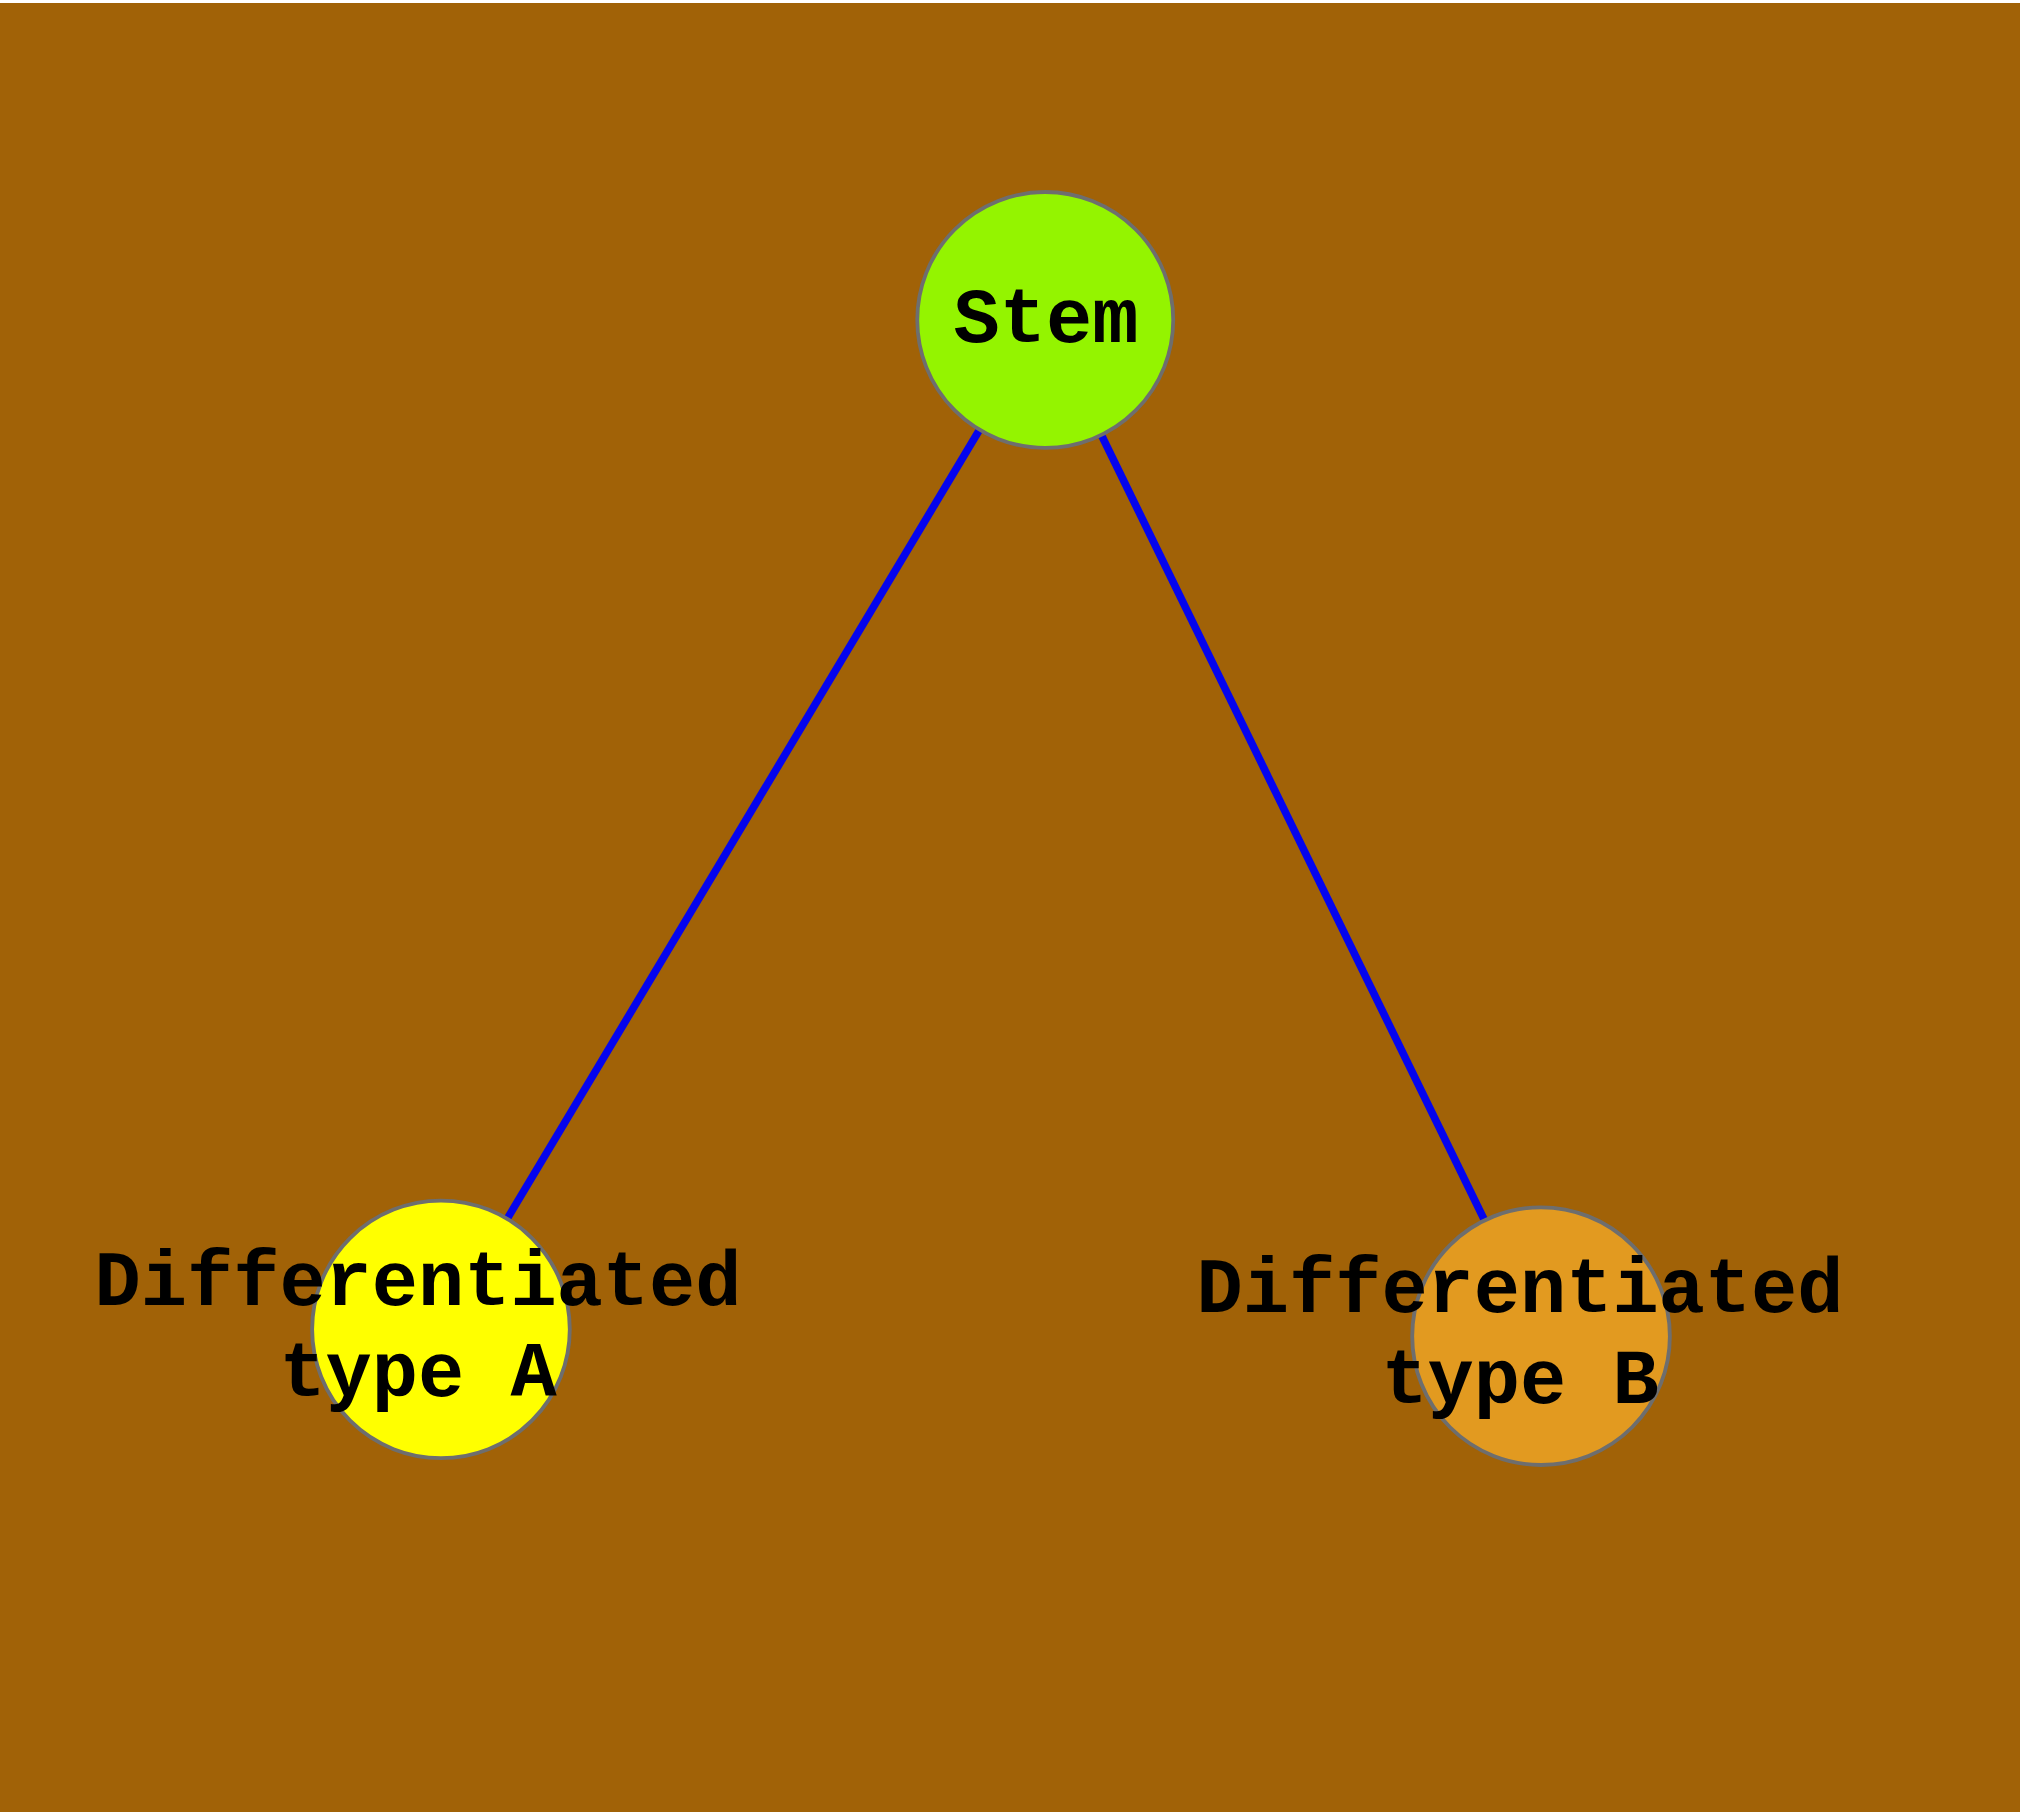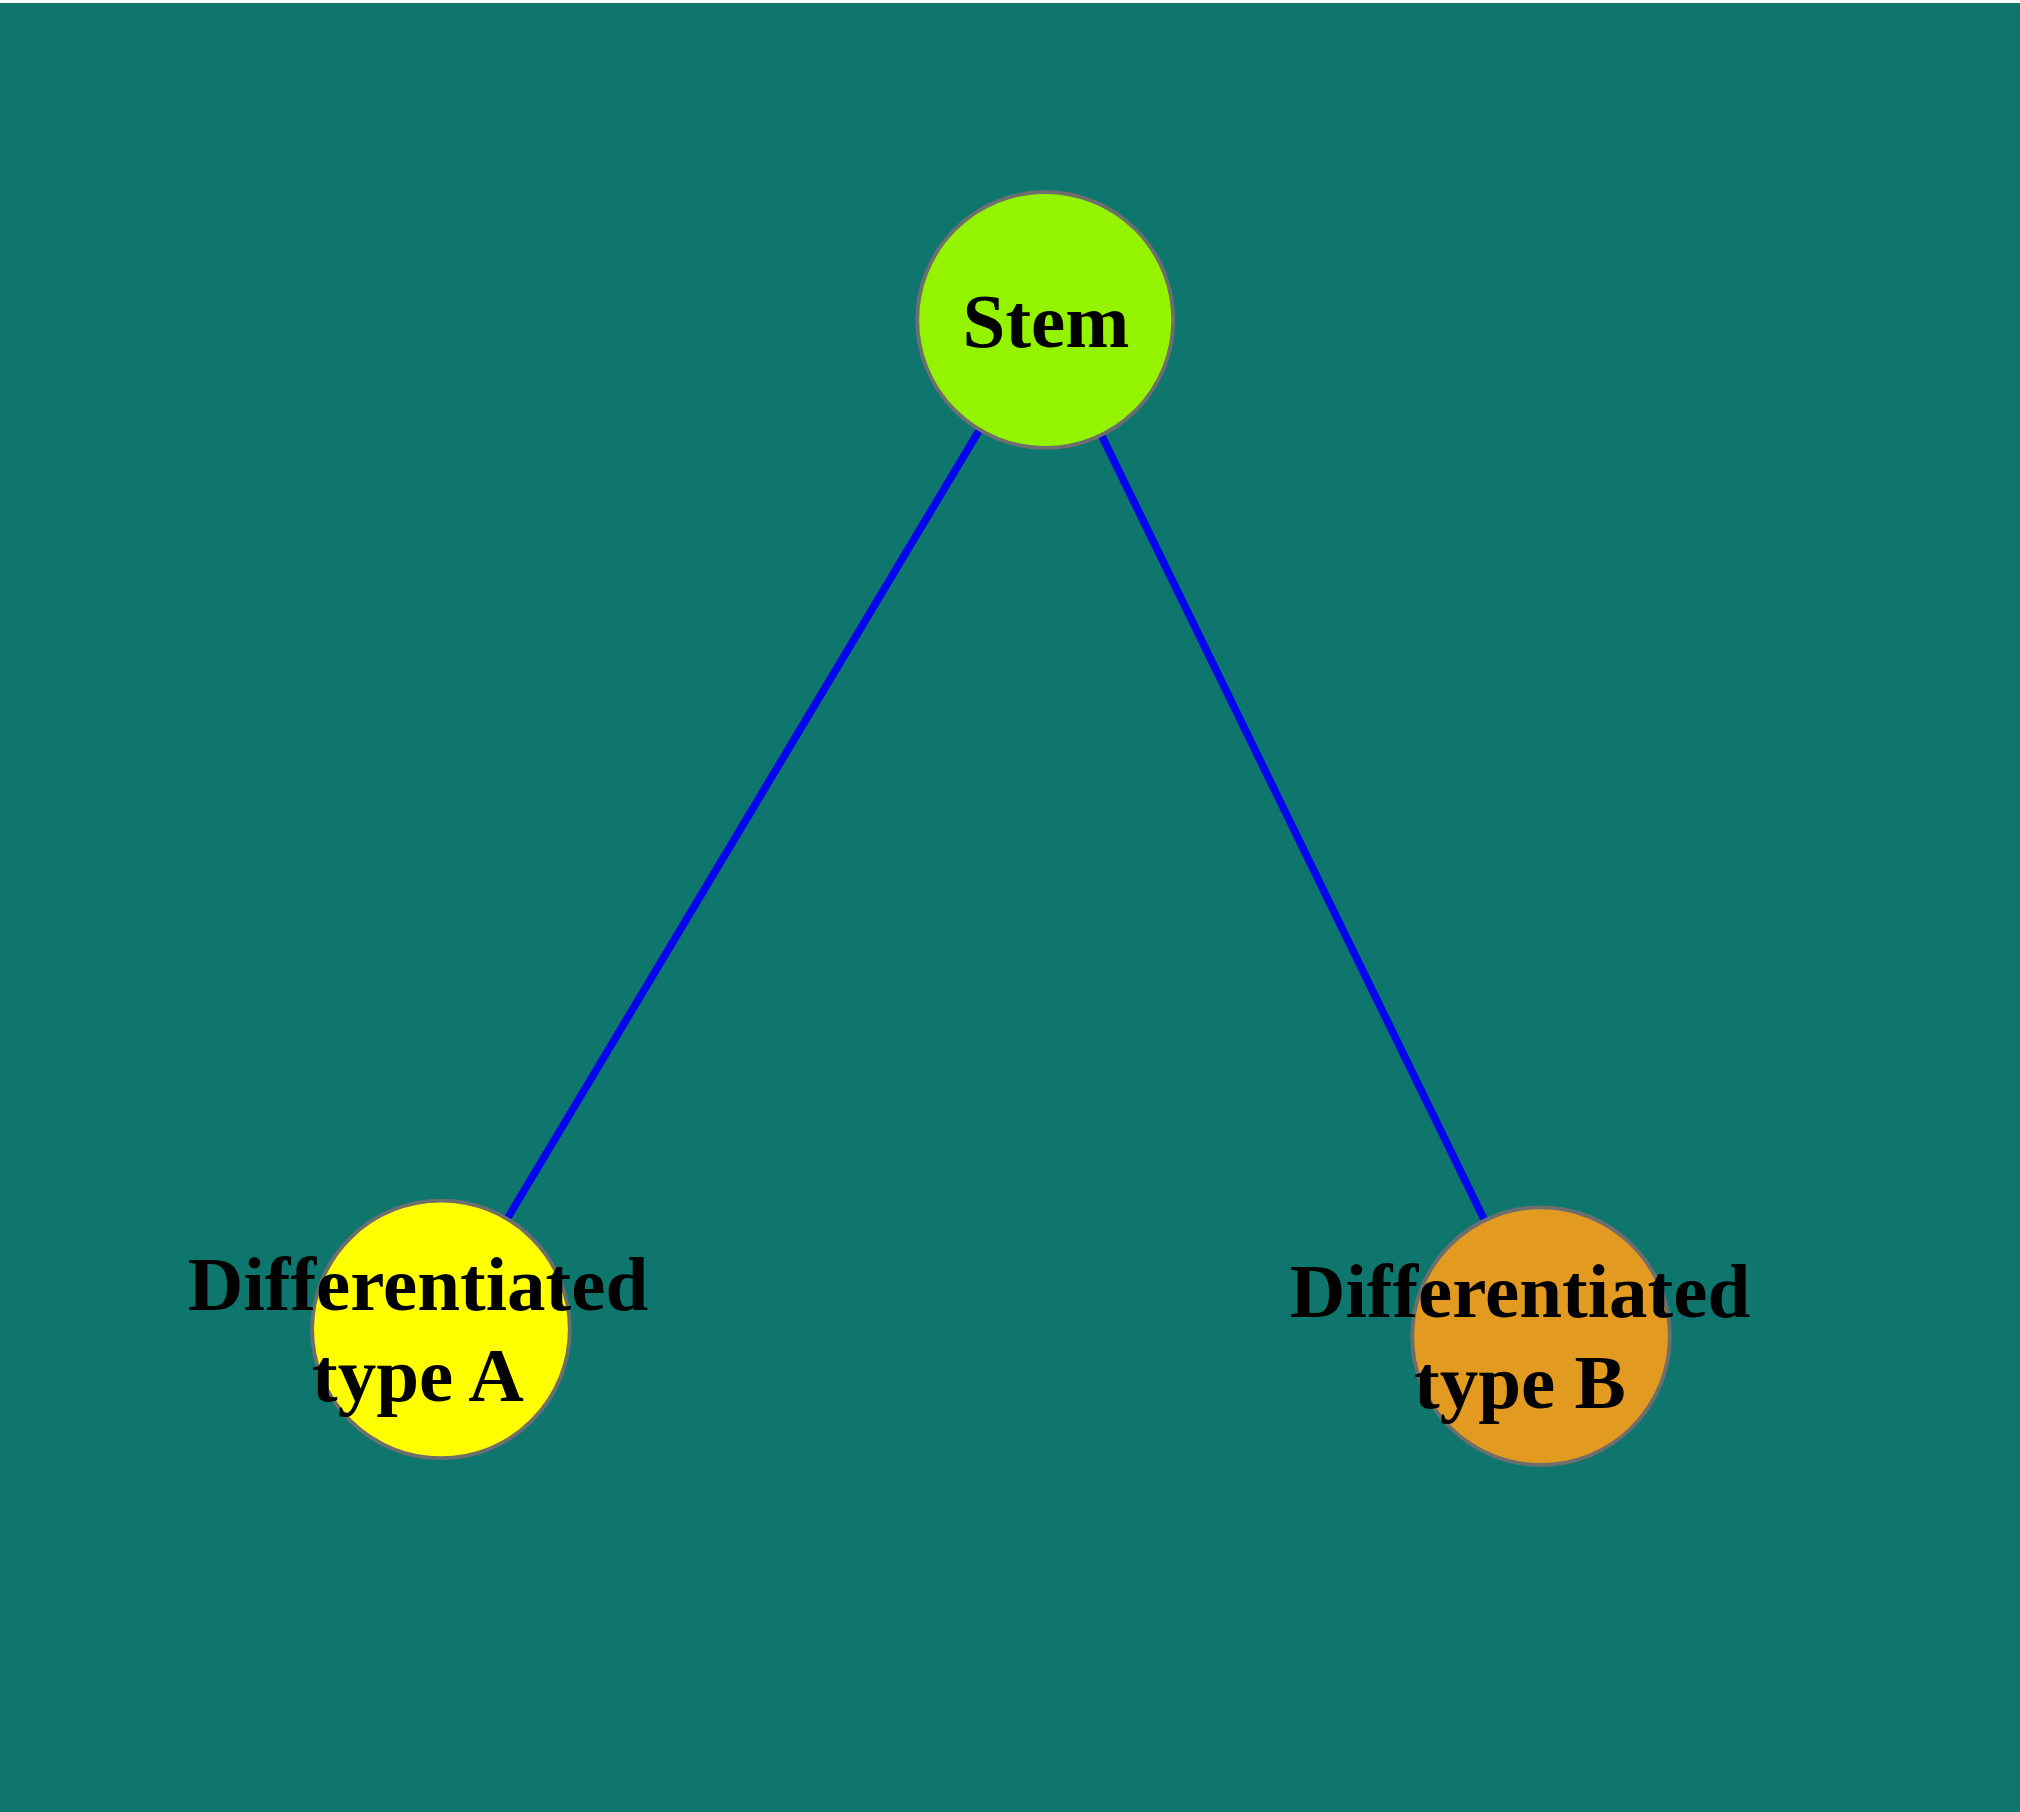--- a/index.html
+++ b/index.html
@@ -4,25 +4,25 @@
 <style>
   html, body {
     margin: 0;
     padding: 0;
     background: #ffffff;
   }
   .canvas {
     position: relative;
     width: 2021px;
     height: 1812px;
-    background: #0f766e;
+    background: #a16207;
     border-top: 3.4px solid #ffffff;
     box-sizing: border-box;
     overflow: hidden;
-    font-family: Liberation Serif, serif;
+    font-family: Liberation Mono, monospace;
   }
   .diagram-svg {
     position: absolute;
     left: 0;
     top: 0;
     width: 2021px;
     height: 1812px;
     display: block;
   }
   .edge {

